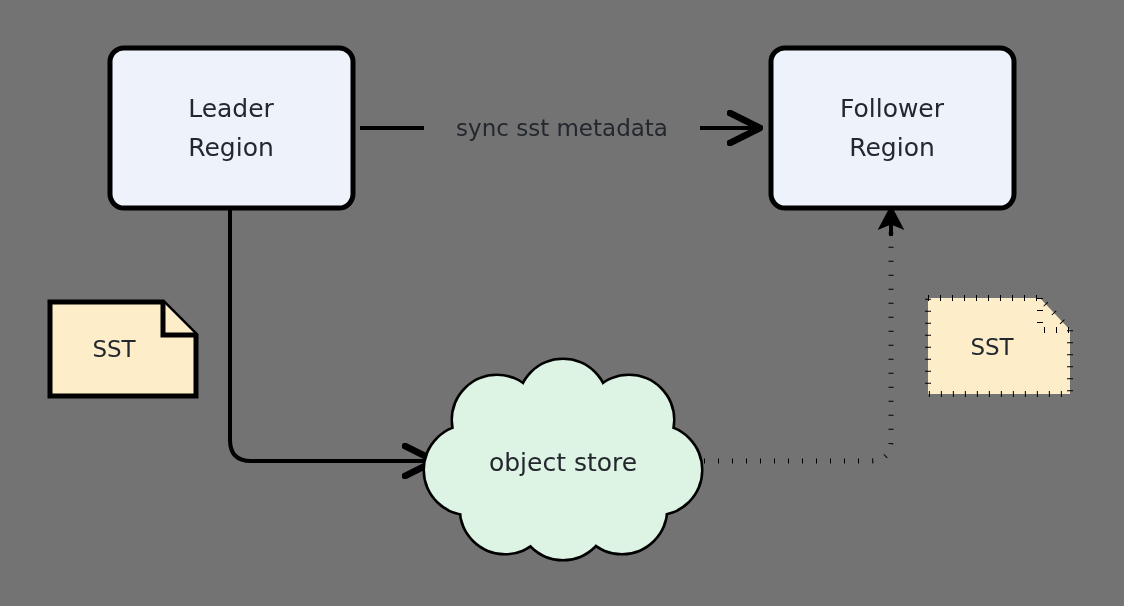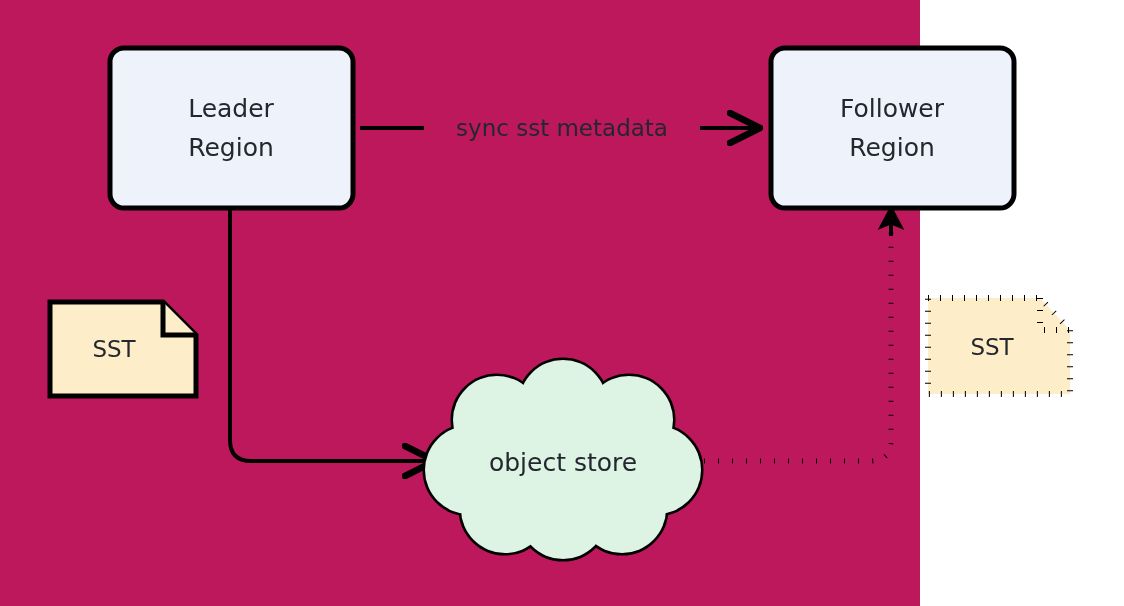--- a/index.html
+++ b/index.html
@@ -8,23 +8,23 @@
     background: #ffffff;
   }
   body {
     width: 1124px;
     height: 606px;
     font-family: "DejaVu Sans", "Liberation Sans", sans-serif;
     overflow: hidden;
   }
   #diagram-root {
     position: relative;
-    width: 920px;
+    width: 1124px;
     height: 606px;
-    background: #be185d;
+    background: #737373;
   }
   #diagram-svg {
     position: absolute;
     top: 0;
     left: 0;
     width: 1124px;
     height: 606px;
   }
   .node-label {
     font-family: "DejaVu Sans", "Liberation Sans", sans-serif;

